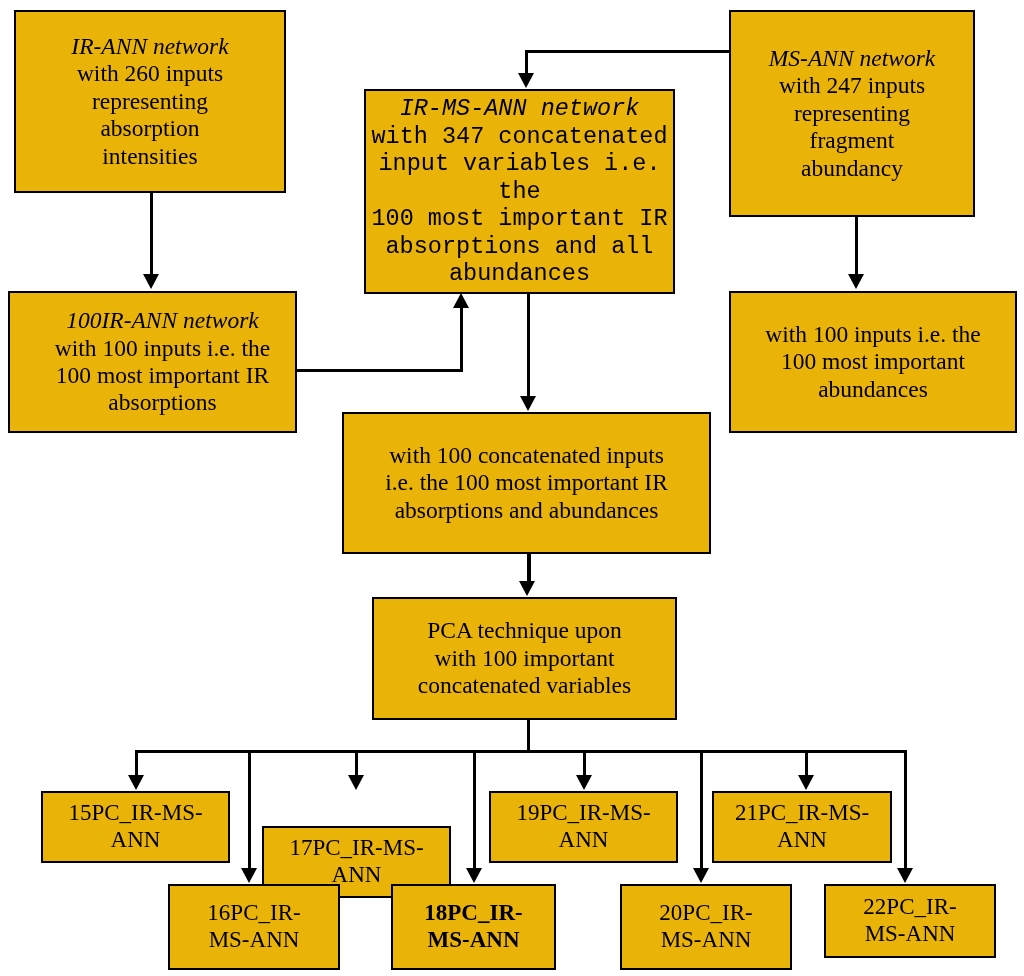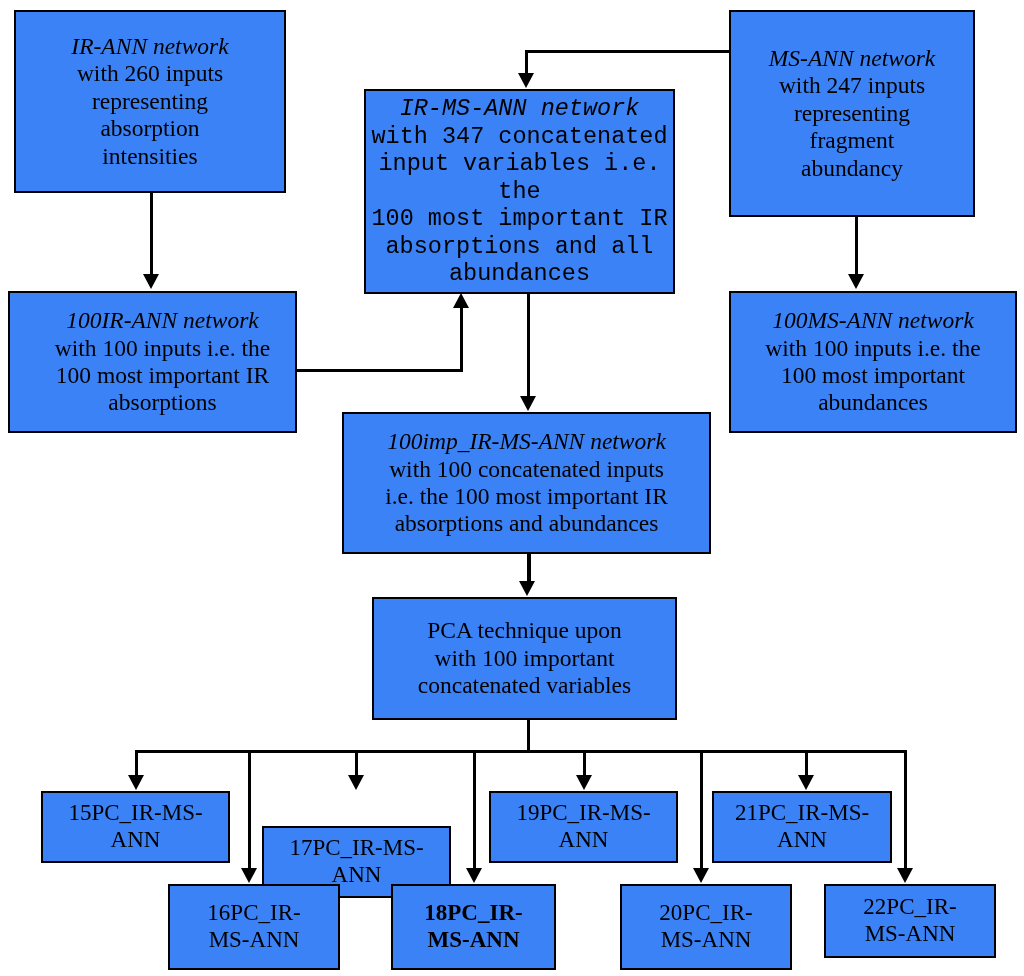--- a/index.html
+++ b/index.html
@@ -12,21 +12,21 @@
     width: 1024px;
     height: 976px;
     background: #ffffff;
     font-family: "Liberation Serif", "DejaVu Serif", serif;
     overflow: hidden;
   }
   .node {
     position: absolute;
     box-sizing: border-box;
     border: 2px solid #000000;
-    background: #3b82f6;
+    background: #eab308;
     display: flex;
     align-items: center;
     justify-content: center;
     text-align: center;
     color: #000000;
     z-index: 2;
   }
   .node .txt {
     display: block;
     width: 100%;
@@ -143,27 +143,27 @@
 abundances</span></span>
   </div>
 
   <div class="node big" style="left:8px; top:291px; width:289px; height:142px;padding-left:20px;">
     <span class="txt"><span class="hdr">100IR-ANN network</span><span class="body">with 100 inputs i.e. the
 100 most important IR
 absorptions</span></span>
   </div>
 
   <div class="node big" style="left:729px; top:291px; width:288px; height:142px;">
-    <span class="txt"><span class="hdr">100MS-ANN network</span><span class="body">with 100 inputs i.e. the
+    <span class="txt"><span class="body">with 100 inputs i.e. the
 100 most important
 abundances</span></span>
   </div>
 
   <div class="node big" style="left:342px; top:412px; width:369px; height:142px;">
-    <span class="txt"><span class="hdr">100imp_IR-MS-ANN network</span><span class="body">with 100 concatenated inputs
+    <span class="txt"><span class="body">with 100 concatenated inputs
 i.e. the 100 most important IR
 absorptions and abundances</span></span>
   </div>
 
   <div class="node big" style="left:372px; top:597px; width:305px; height:123px;">
     <span class="txt"><span class="body">PCA technique upon
 with 100 important
 concatenated variables</span></span>
   </div>
 

